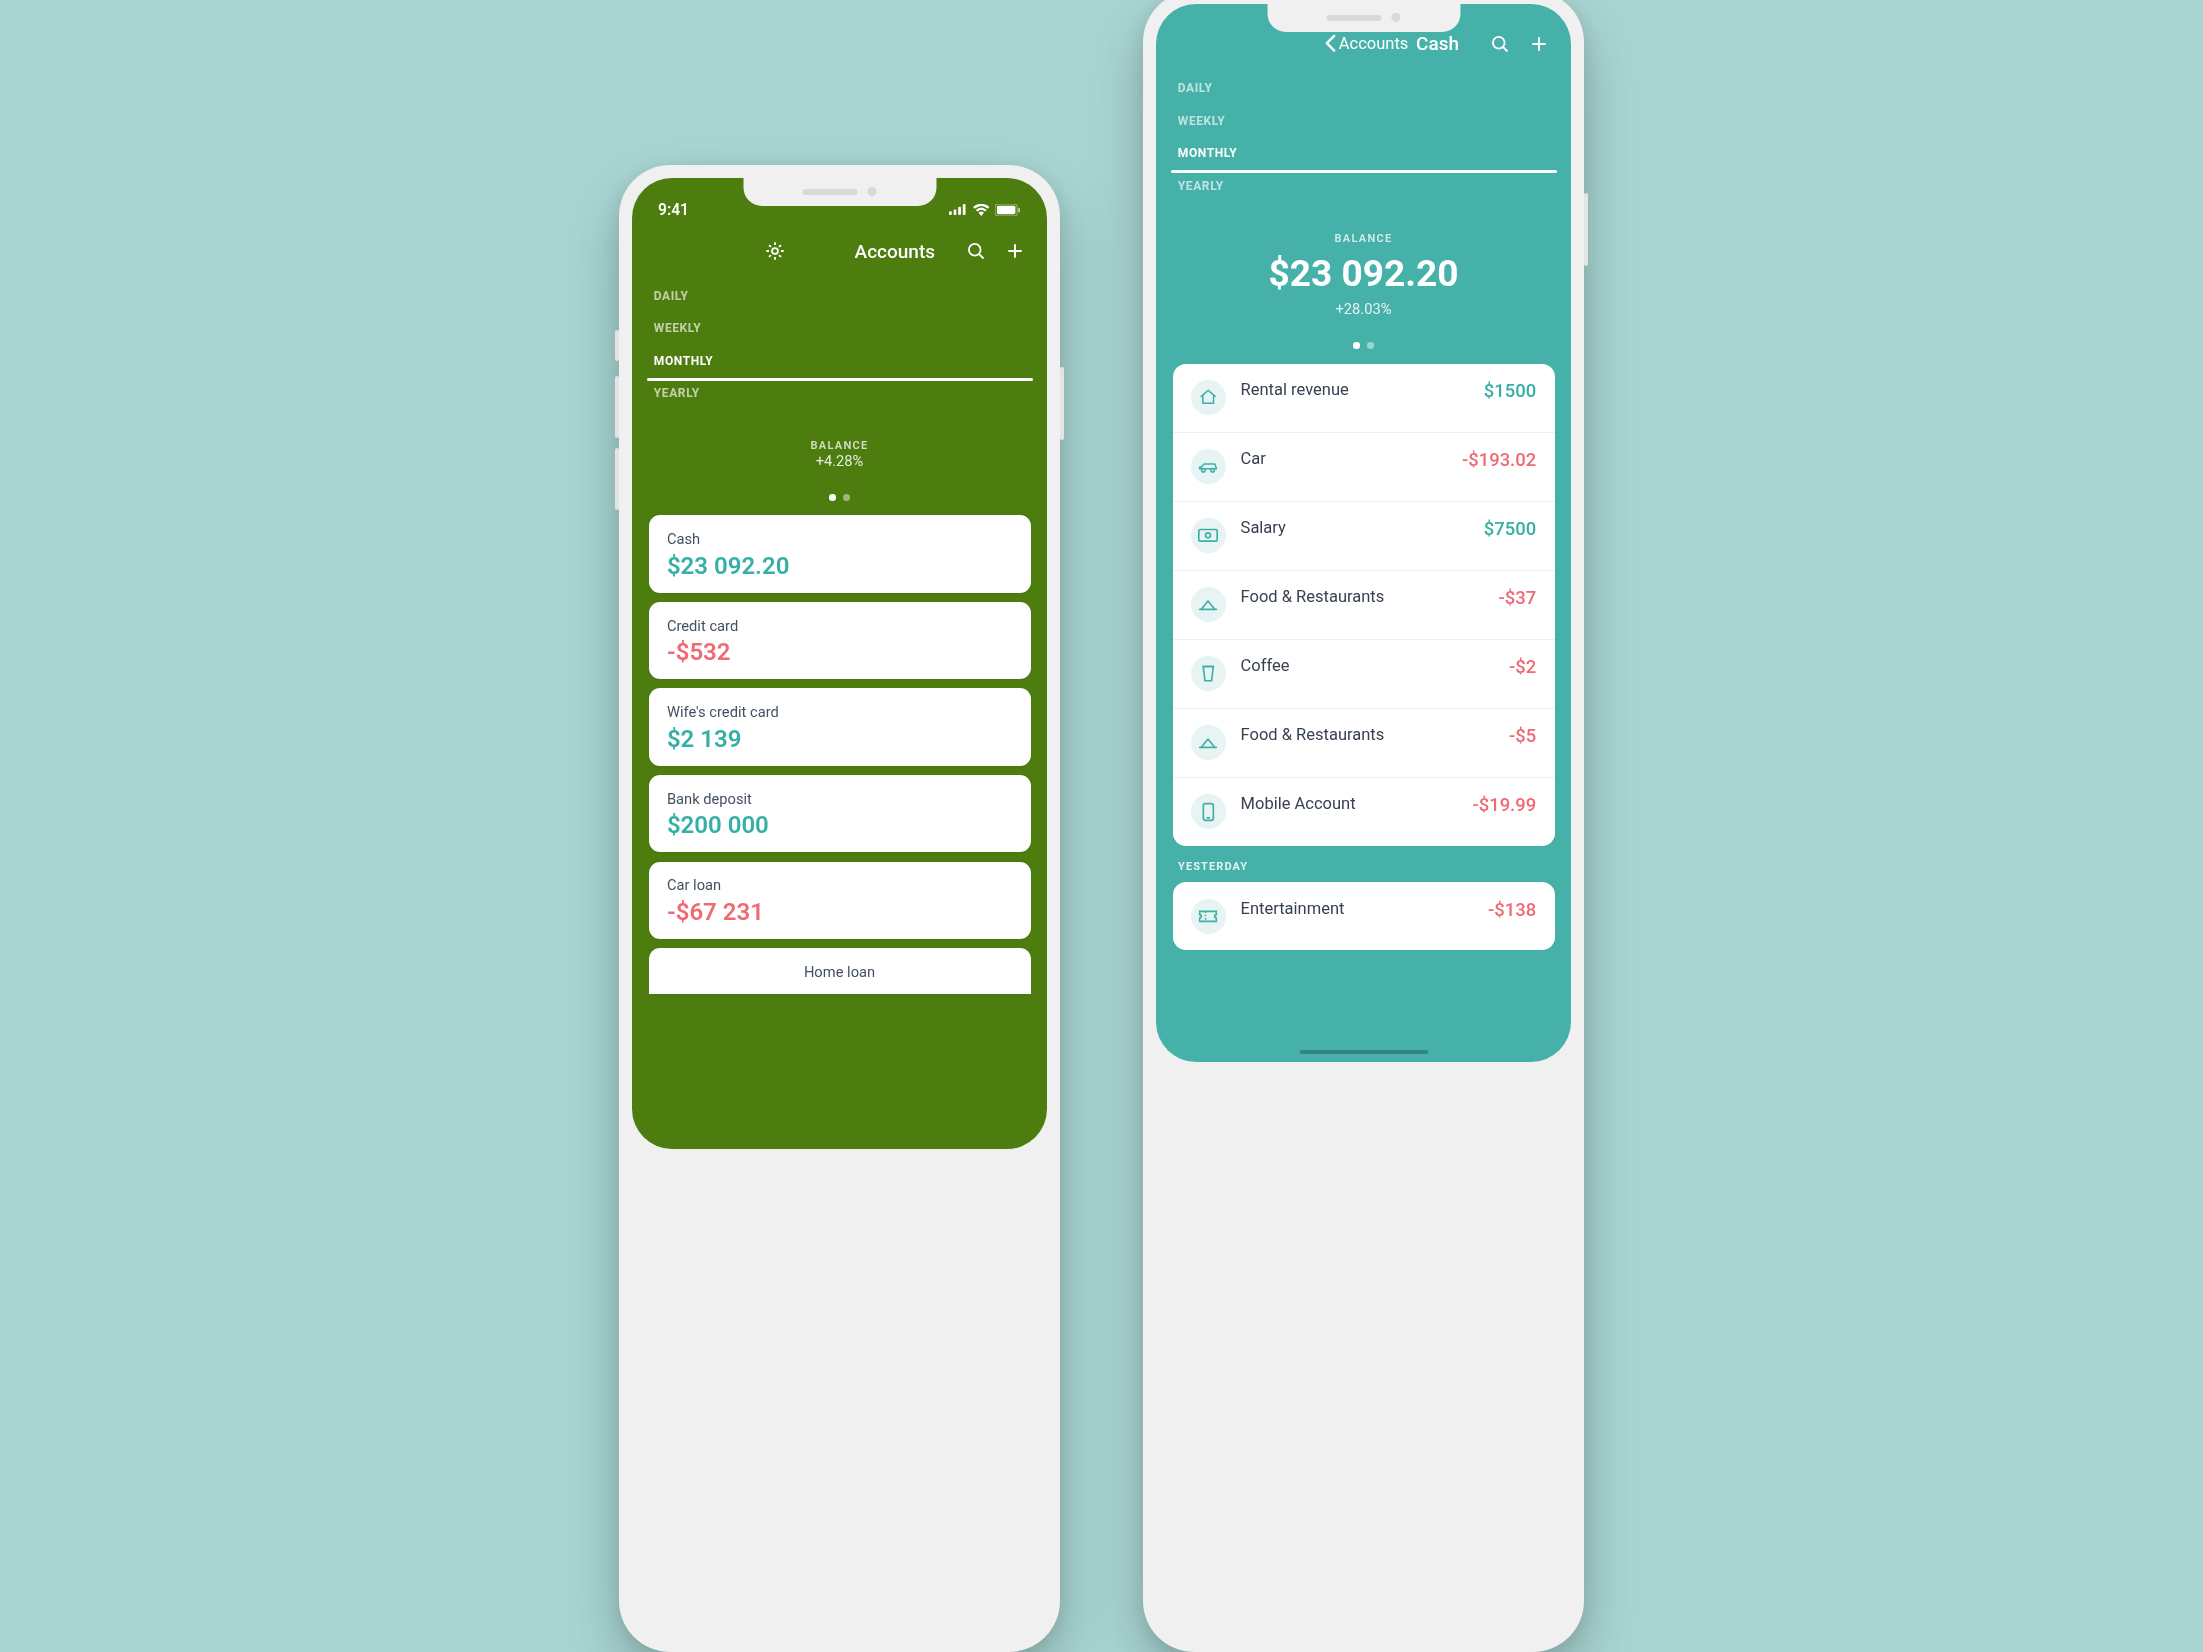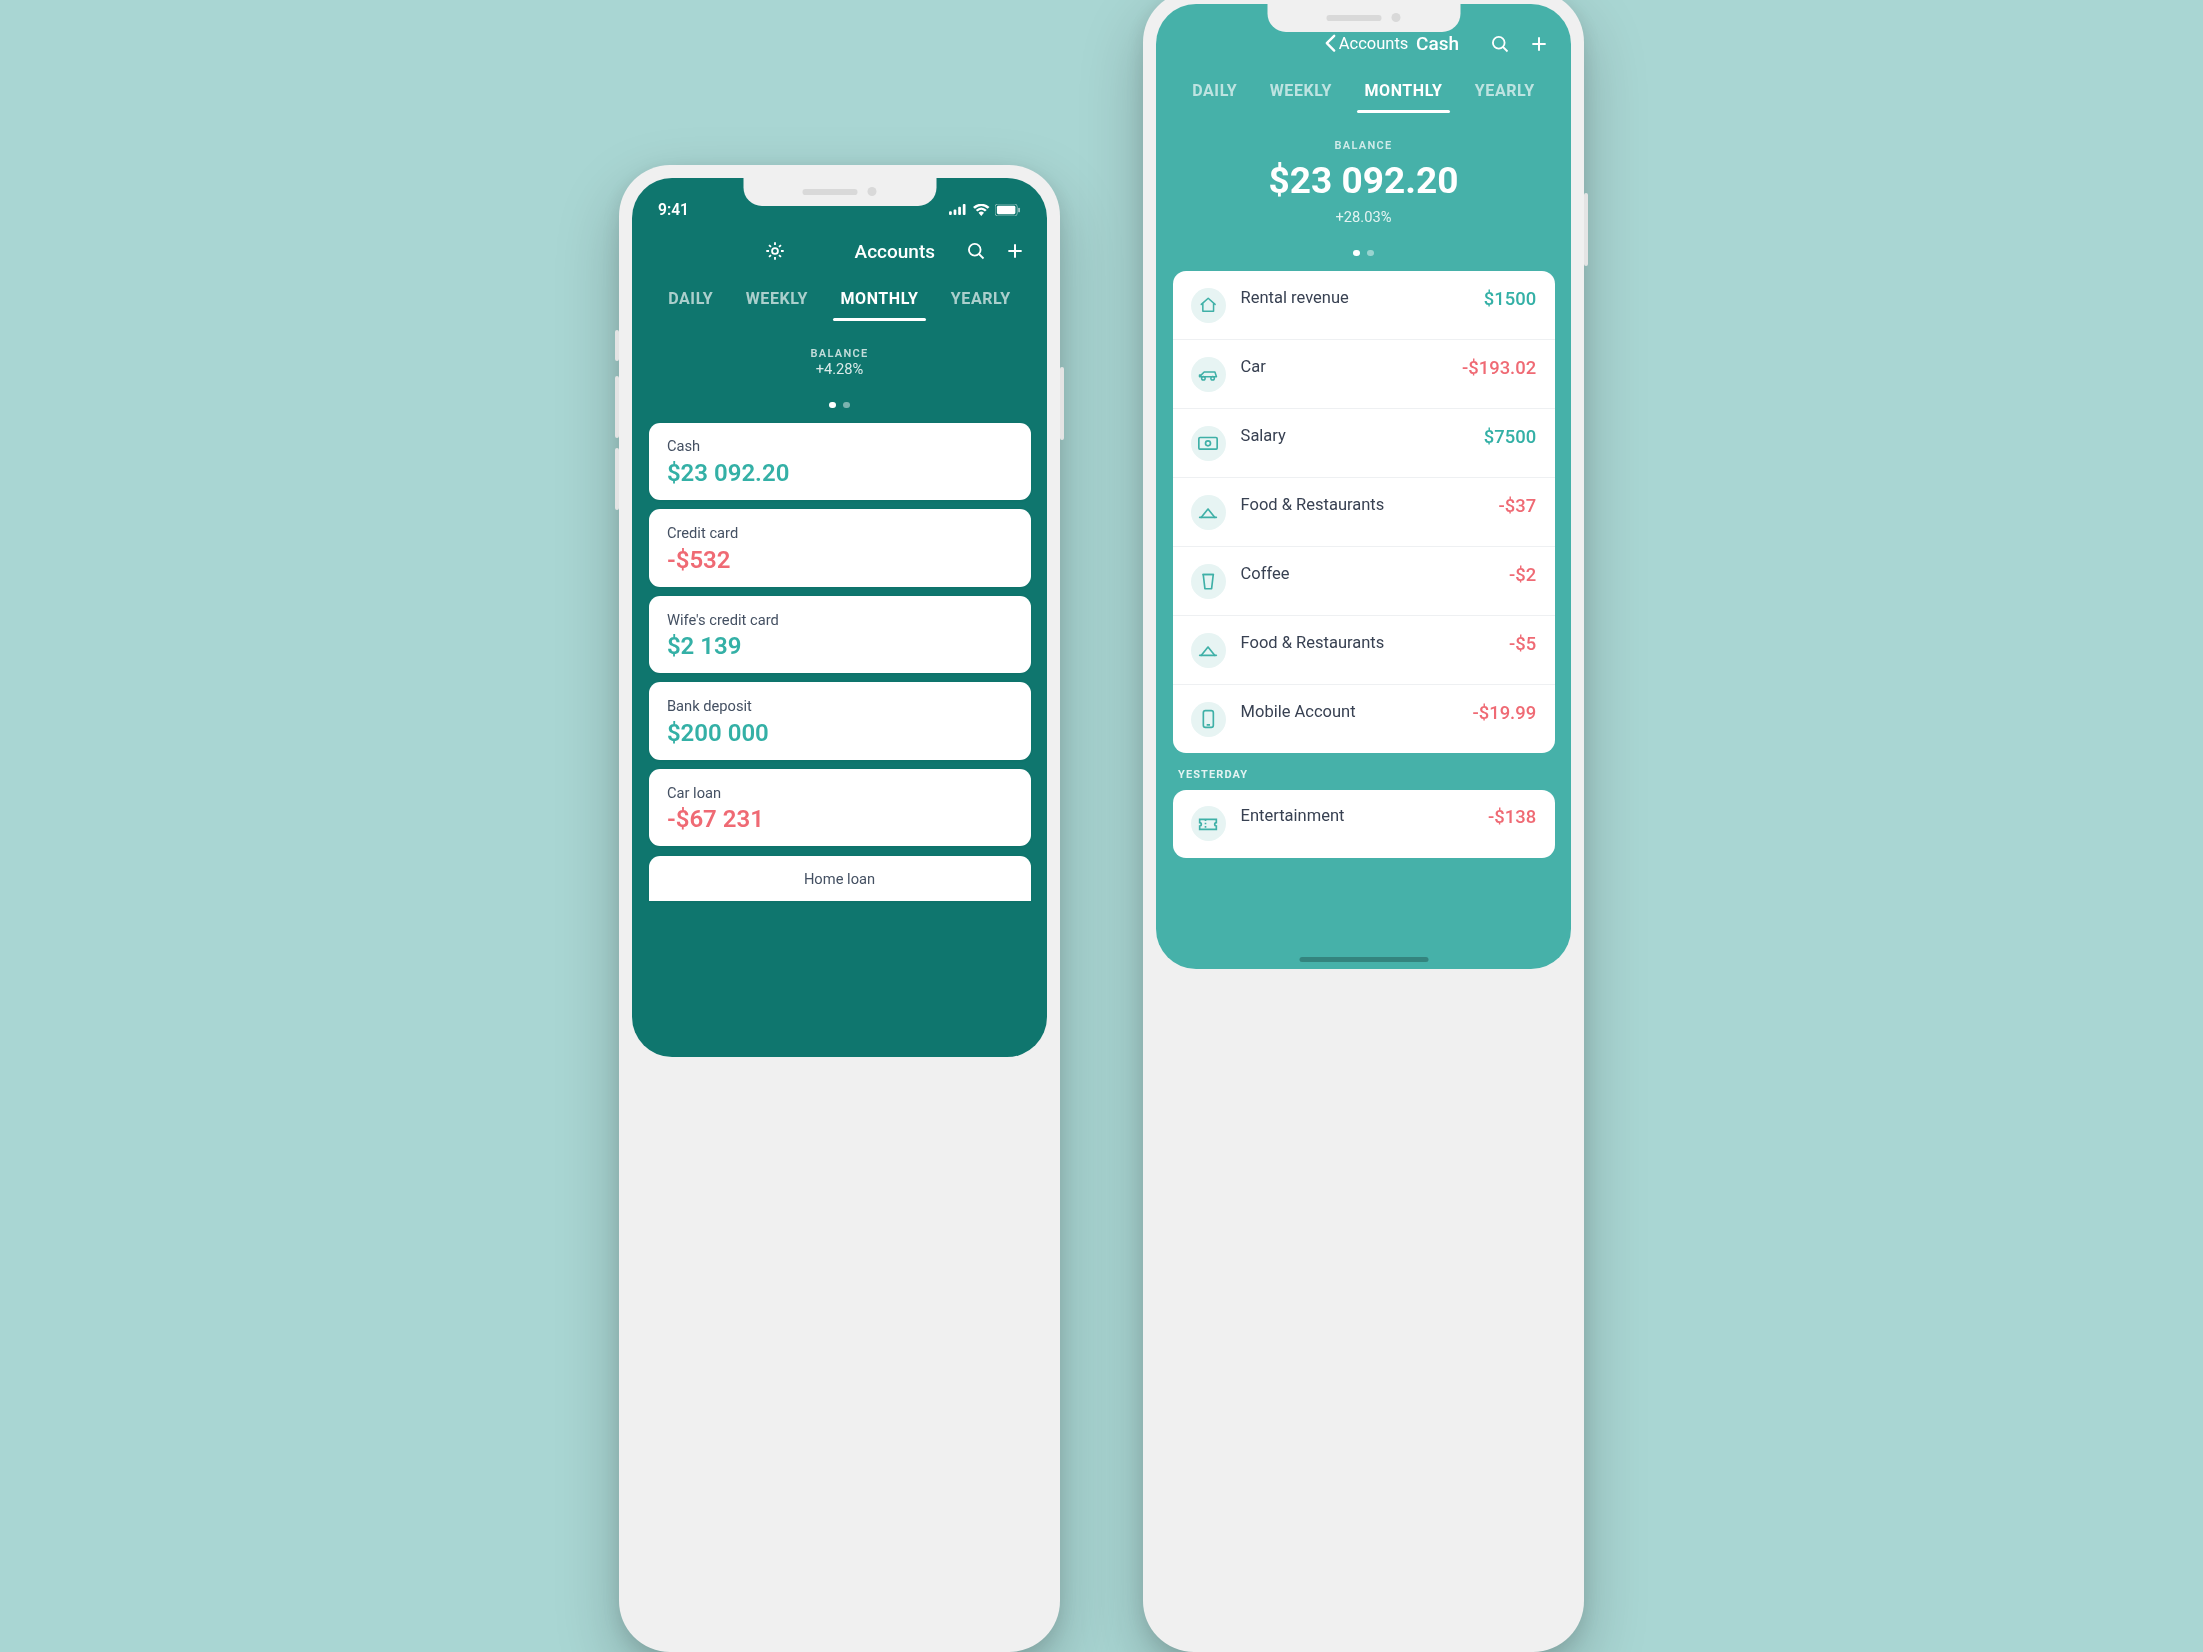--- a/index.html
+++ b/index.html
@@ -38,21 +38,21 @@
   .phone .sidebtn-r { position:absolute; right:-3.7px; top:202px; width:3.7px; height:73px; background:#e4e4e4; border-radius:2.8px; }
   .phone.left .sidebtn-l2 { position:absolute; left:-3.7px; top:283px; width:3.7px; height:62px; background:#e4e4e4; border-radius:2.8px; }
 
   .screen {
     width: 100%;
     border-radius: 40px;
     overflow: hidden;
     position: relative;
     color: #fff;
   }
-  .screen.red  { background: #0f766e; }
+  .screen.red  { background: #4d7c0f; }
   .screen.teal { background: #46b1a9; }
 
   .notch {
     position: absolute;
     top: 0; left: 50%;
     transform: translateX(-50%);
     width: 193px; height: 27.5px;
     background: #f0f0f0;
     border-bottom-left-radius: 18.4px;
     border-bottom-right-radius: 18.4px;
@@ -86,23 +86,24 @@
   .nav-right { justify-content:flex-end; }
   .nav-title { font-size: 19px; font-weight: 500; }
   .back-btn { display:flex; align-items:center; gap:1.8px; font-size:16.5px; }
   .icon-btn { width:24px; height:24px; display:flex; align-items:center; justify-content:center; }
 
   
   .tabs {
     display:flex;
     justify-content: space-around;
     padding: 16.5px 20px 0;
-    font-size: 16px;
+    font-size: 12px;
     font-weight: 700;
     letter-spacing: 0.6px;
+    flex-direction: column;
   }
   .tab { opacity: 0.65; padding: 5.5px 1.8px 13px; position:relative; }
   .tab.active { opacity: 1; }
   .tab.active::after {
     content:"";
     position:absolute;
     bottom:0; left:-5.5px; right:-5.5px;
     height:2.8px; background:#fff; border-radius:1.8px;
   }
 

